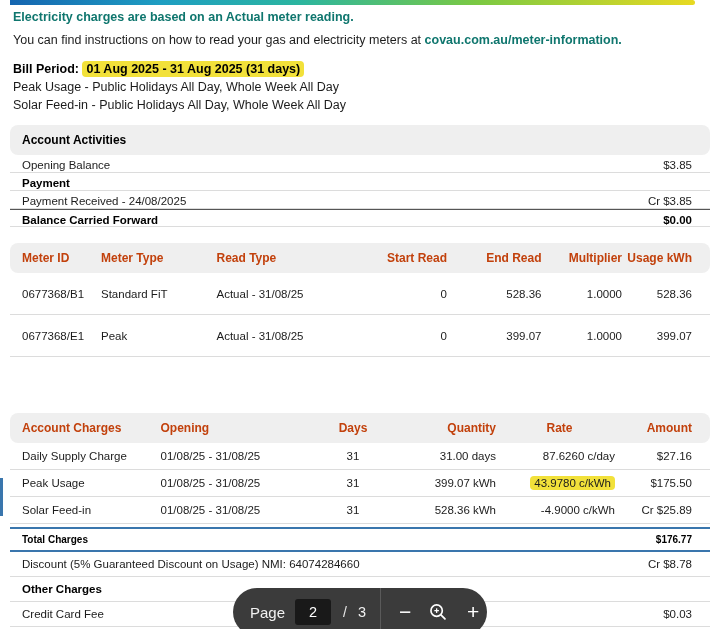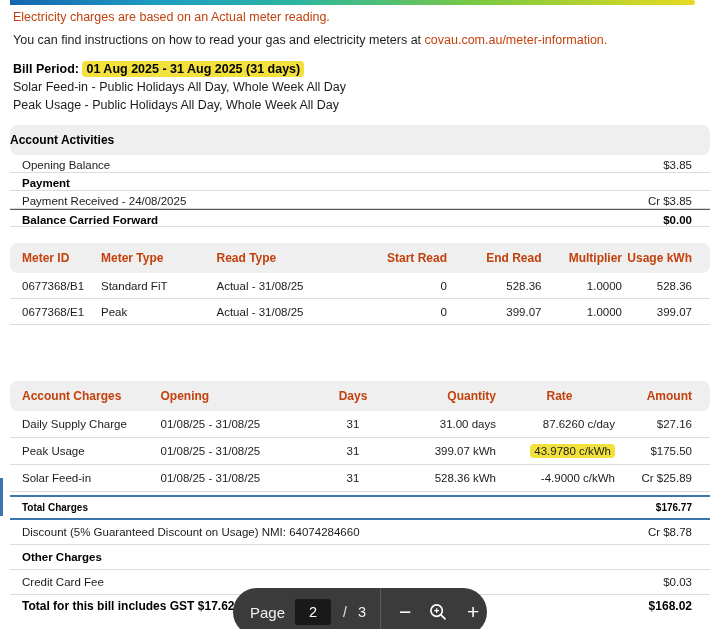--- a/index.html
+++ b/index.html
@@ -6,41 +6,41 @@
   html, body { width: 720px; height: 629px; overflow: hidden; background: #fff;
     font-family: "Liberation Sans", "DejaVu Sans", sans-serif; color: #1c1c1c; position: relative; }
 
   .top-bar { position: absolute; top: 0; left: 10px; width: 685px; height: 5px;
     background: linear-gradient(90deg, #1565b0 0%, #1e9ec2 22%, #2bb5a0 42%, #7ac943 68%, #e8d921 100%);
     border-radius: 0 4px 4px 0; }
 
   .content { padding: 9px 10px 0 10px; }
 
   .intro { margin-left: 3px; font-size: 12.5px; line-height: 16px; }
-  .intro .b { font-weight: normal; color: #c2410c; }
+  .intro .b { font-weight: bold; color: #0f766e; }
   .intro .line2 { margin-top: 7px; }
   .intro .bill { margin-top: 13px; font-weight: bold; color: #000; }
   .intro .plain { margin-top: 2px; }
 
   .hl { background: #f2e13a; padding: 1px 4px; border-radius: 4px; }
 
   .section { margin-top: 12px; }
   .section-header { background: #efefef; border-radius: 8px; height: 30px; line-height: 30px;
-    font-weight: bold; font-size: 12px; color: #000; }
+    padding-left: 12px; font-weight: bold; font-size: 12px; color: #000; }
 
   .acct-row { display: flex; justify-content: space-between; align-items: flex-start;
     height: 18px; padding: 4px 18px 0 12px; font-size: 11.5px; border-bottom: 1px solid #dcdcdc; }
   .acct-row.bold { font-weight: bold; color: #000; }
   .acct-row.dark-top { border-top: 1.5px solid #555; }
 
   table { width: 100%; border-collapse: separate; border-spacing: 0; font-size: 11.5px; }
   thead th { background: #efefef; height: 30px; font-size: 12px; font-weight: bold; color: #c2410c; }
   thead th:first-child { border-radius: 8px 0 0 8px; padding-left: 12px; text-align: left; }
   thead th:last-child  { border-radius: 0 8px 8px 0; padding-right: 18px; }
-  tbody td { height: 26px; border-bottom: 1px solid #dcdcdc; }
+  tbody td { height: 42px; border-bottom: 1px solid #dcdcdc; }
   tbody td:first-child { padding-left: 12px; }
   tbody td:last-child  { padding-right: 18px; }
   .al { text-align: left; } .ar { text-align: right; } .ac { text-align: center; }
   th.ar { padding-right: 4px; } td.ar { padding-right: 4px; }
   th.last, td.last { padding-right: 18px; }
 
   .meter-section { margin-top: 16px; }
   .energy-section { margin-top: 56px; }
   .energy-section tbody td { height: 27px; }
 
@@ -69,22 +69,22 @@
 <body>
 
 <div class="top-bar"></div>
 
 <div class="content">
 
   <div class="intro">
     <div class="b">Electricity charges are based on an Actual meter reading.</div>
     <div class="line2"><span>You can find instructions on how to read your gas and electricity meters at </span><span class="b"> covau.com.au/meter-information.</span></div>
     <div class="bill"><span>Bill Period: </span><span class="hl">01 Aug 2025 - 31 Aug 2025 (31 days)</span></div>
+    <div class="plain">Peak Usage - Public Holidays All Day, Whole Week All Day</div>
     <div class="plain">Solar Feed-in - Public Holidays All Day, Whole Week All Day</div>
-    <div class="plain">Peak Usage - Public Holidays All Day, Whole Week All Day</div>
   </div>
 
   <div class="section">
     <div class="section-header">Account Activities</div>
     <div class="acct-row">
       <span>Opening Balance</span>
       <span>$3.85</span>
     </div>
     <div class="acct-row bold">
       <span>Payment</span>

